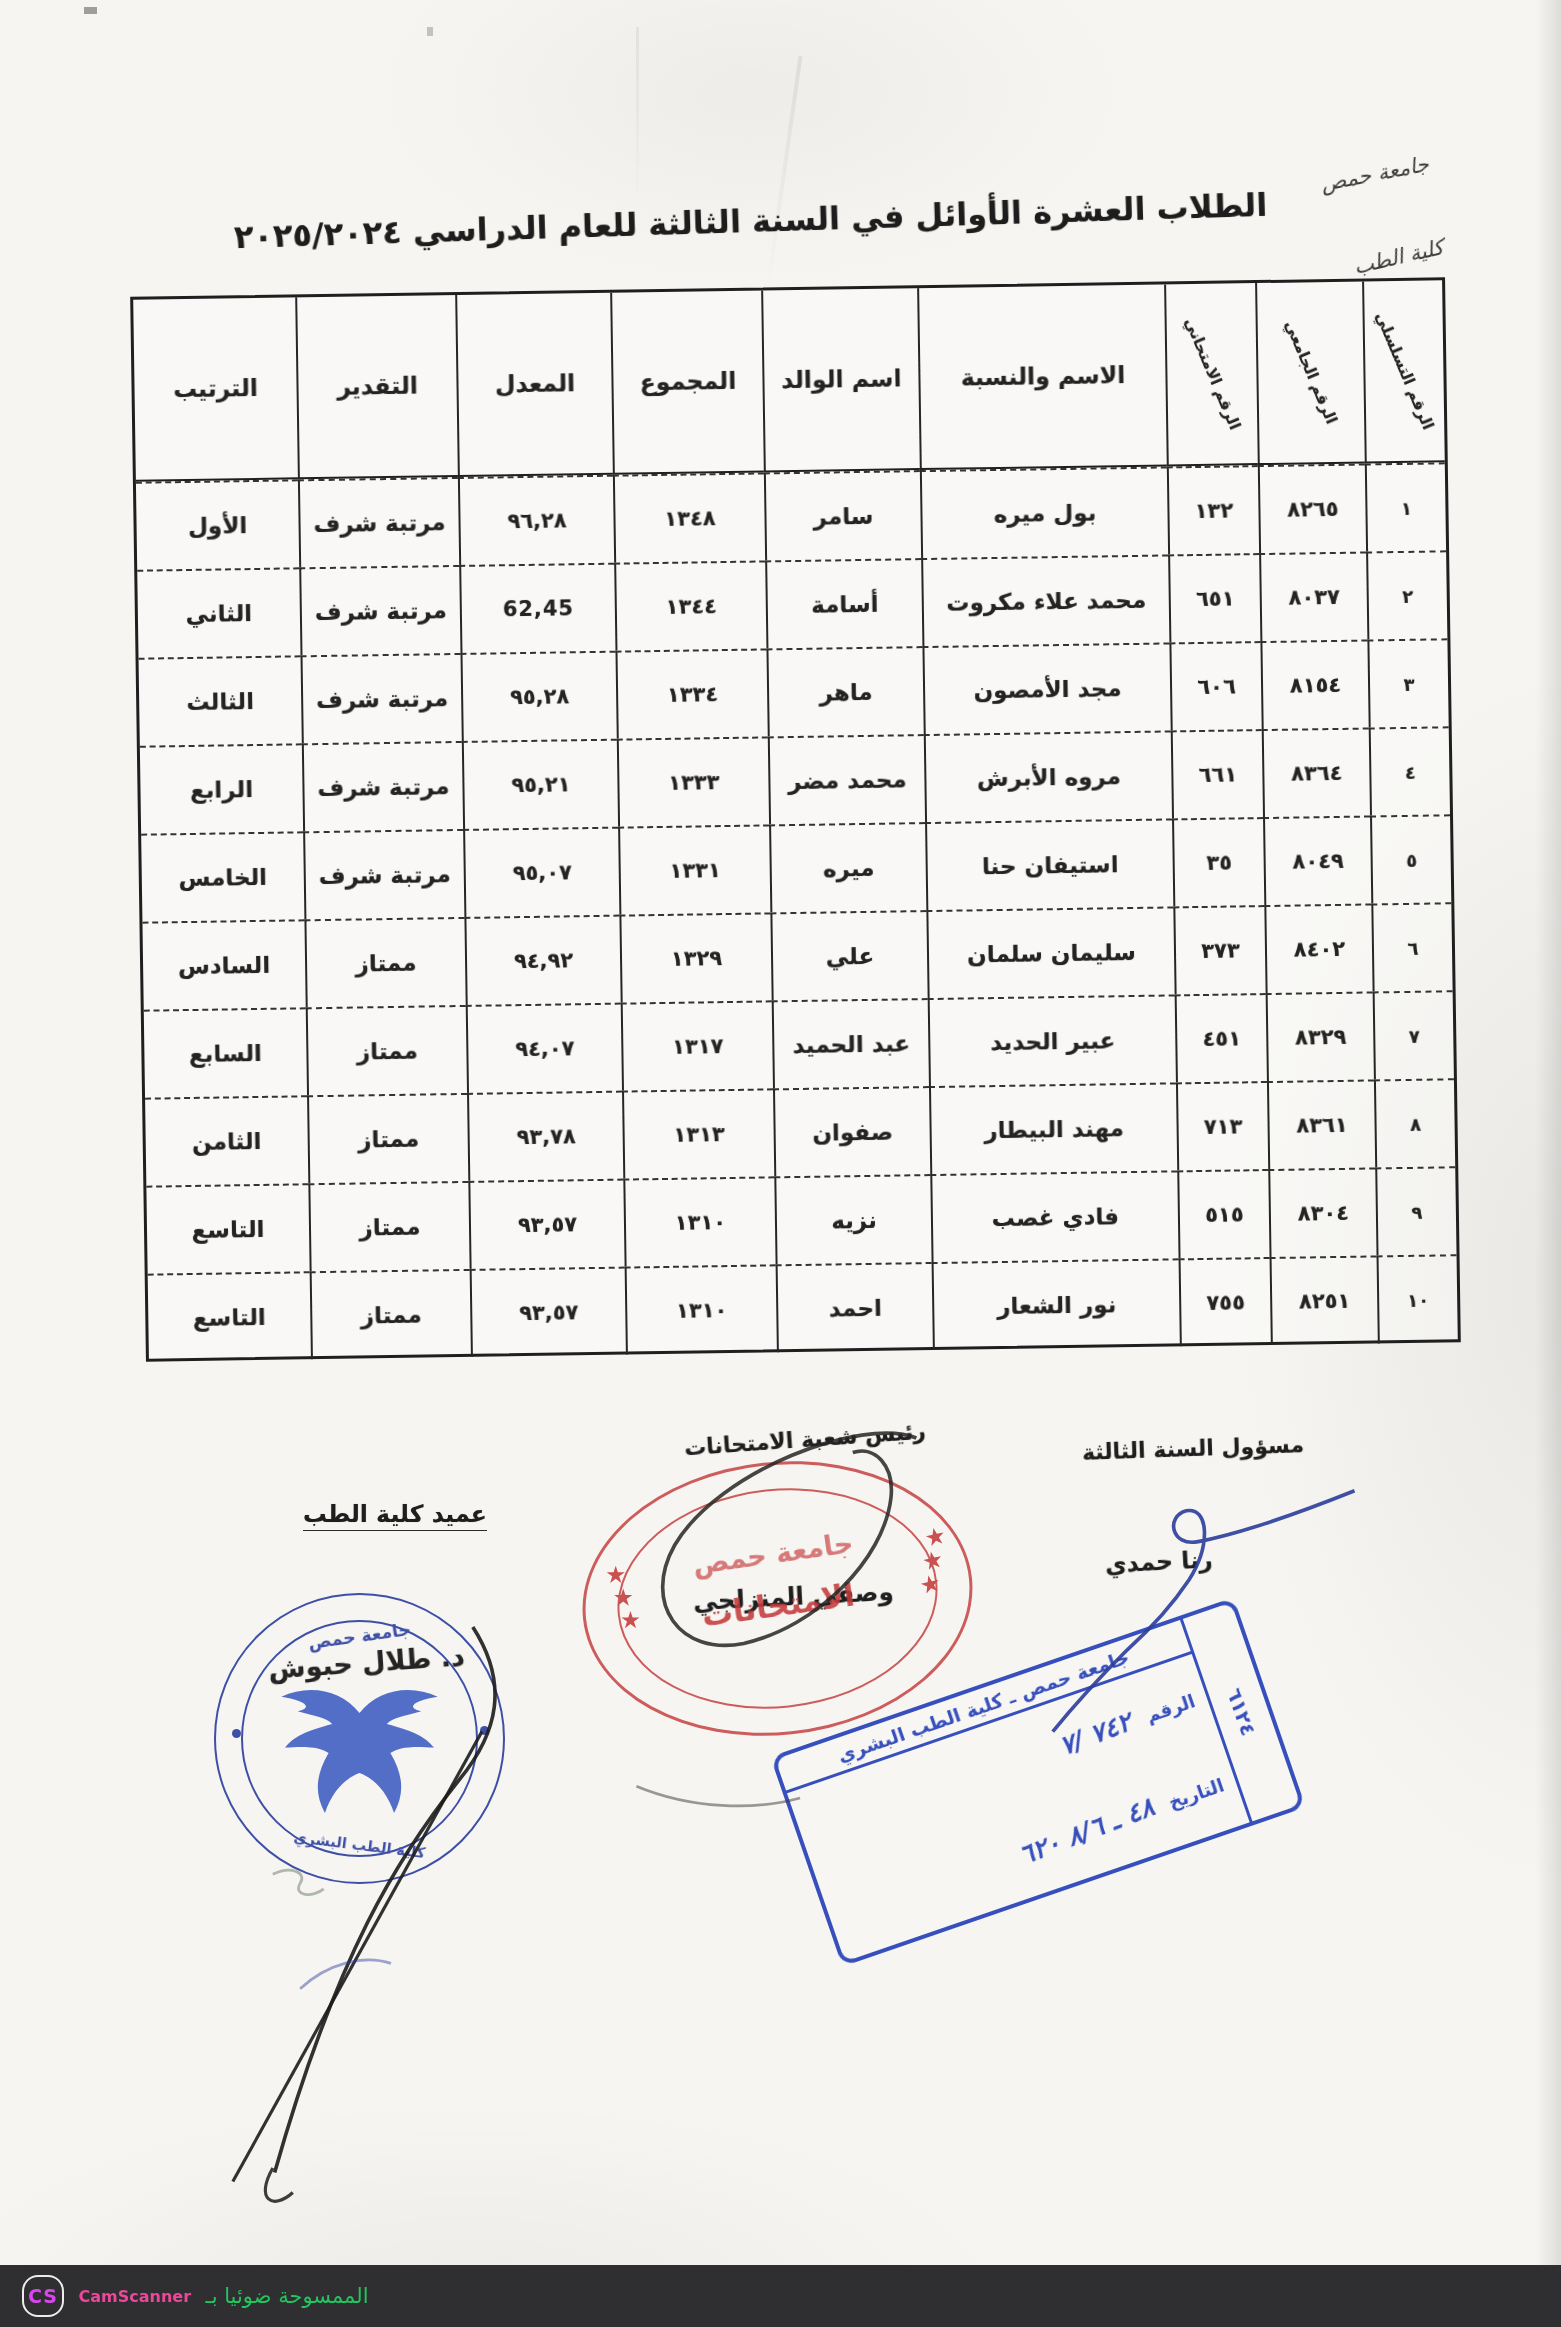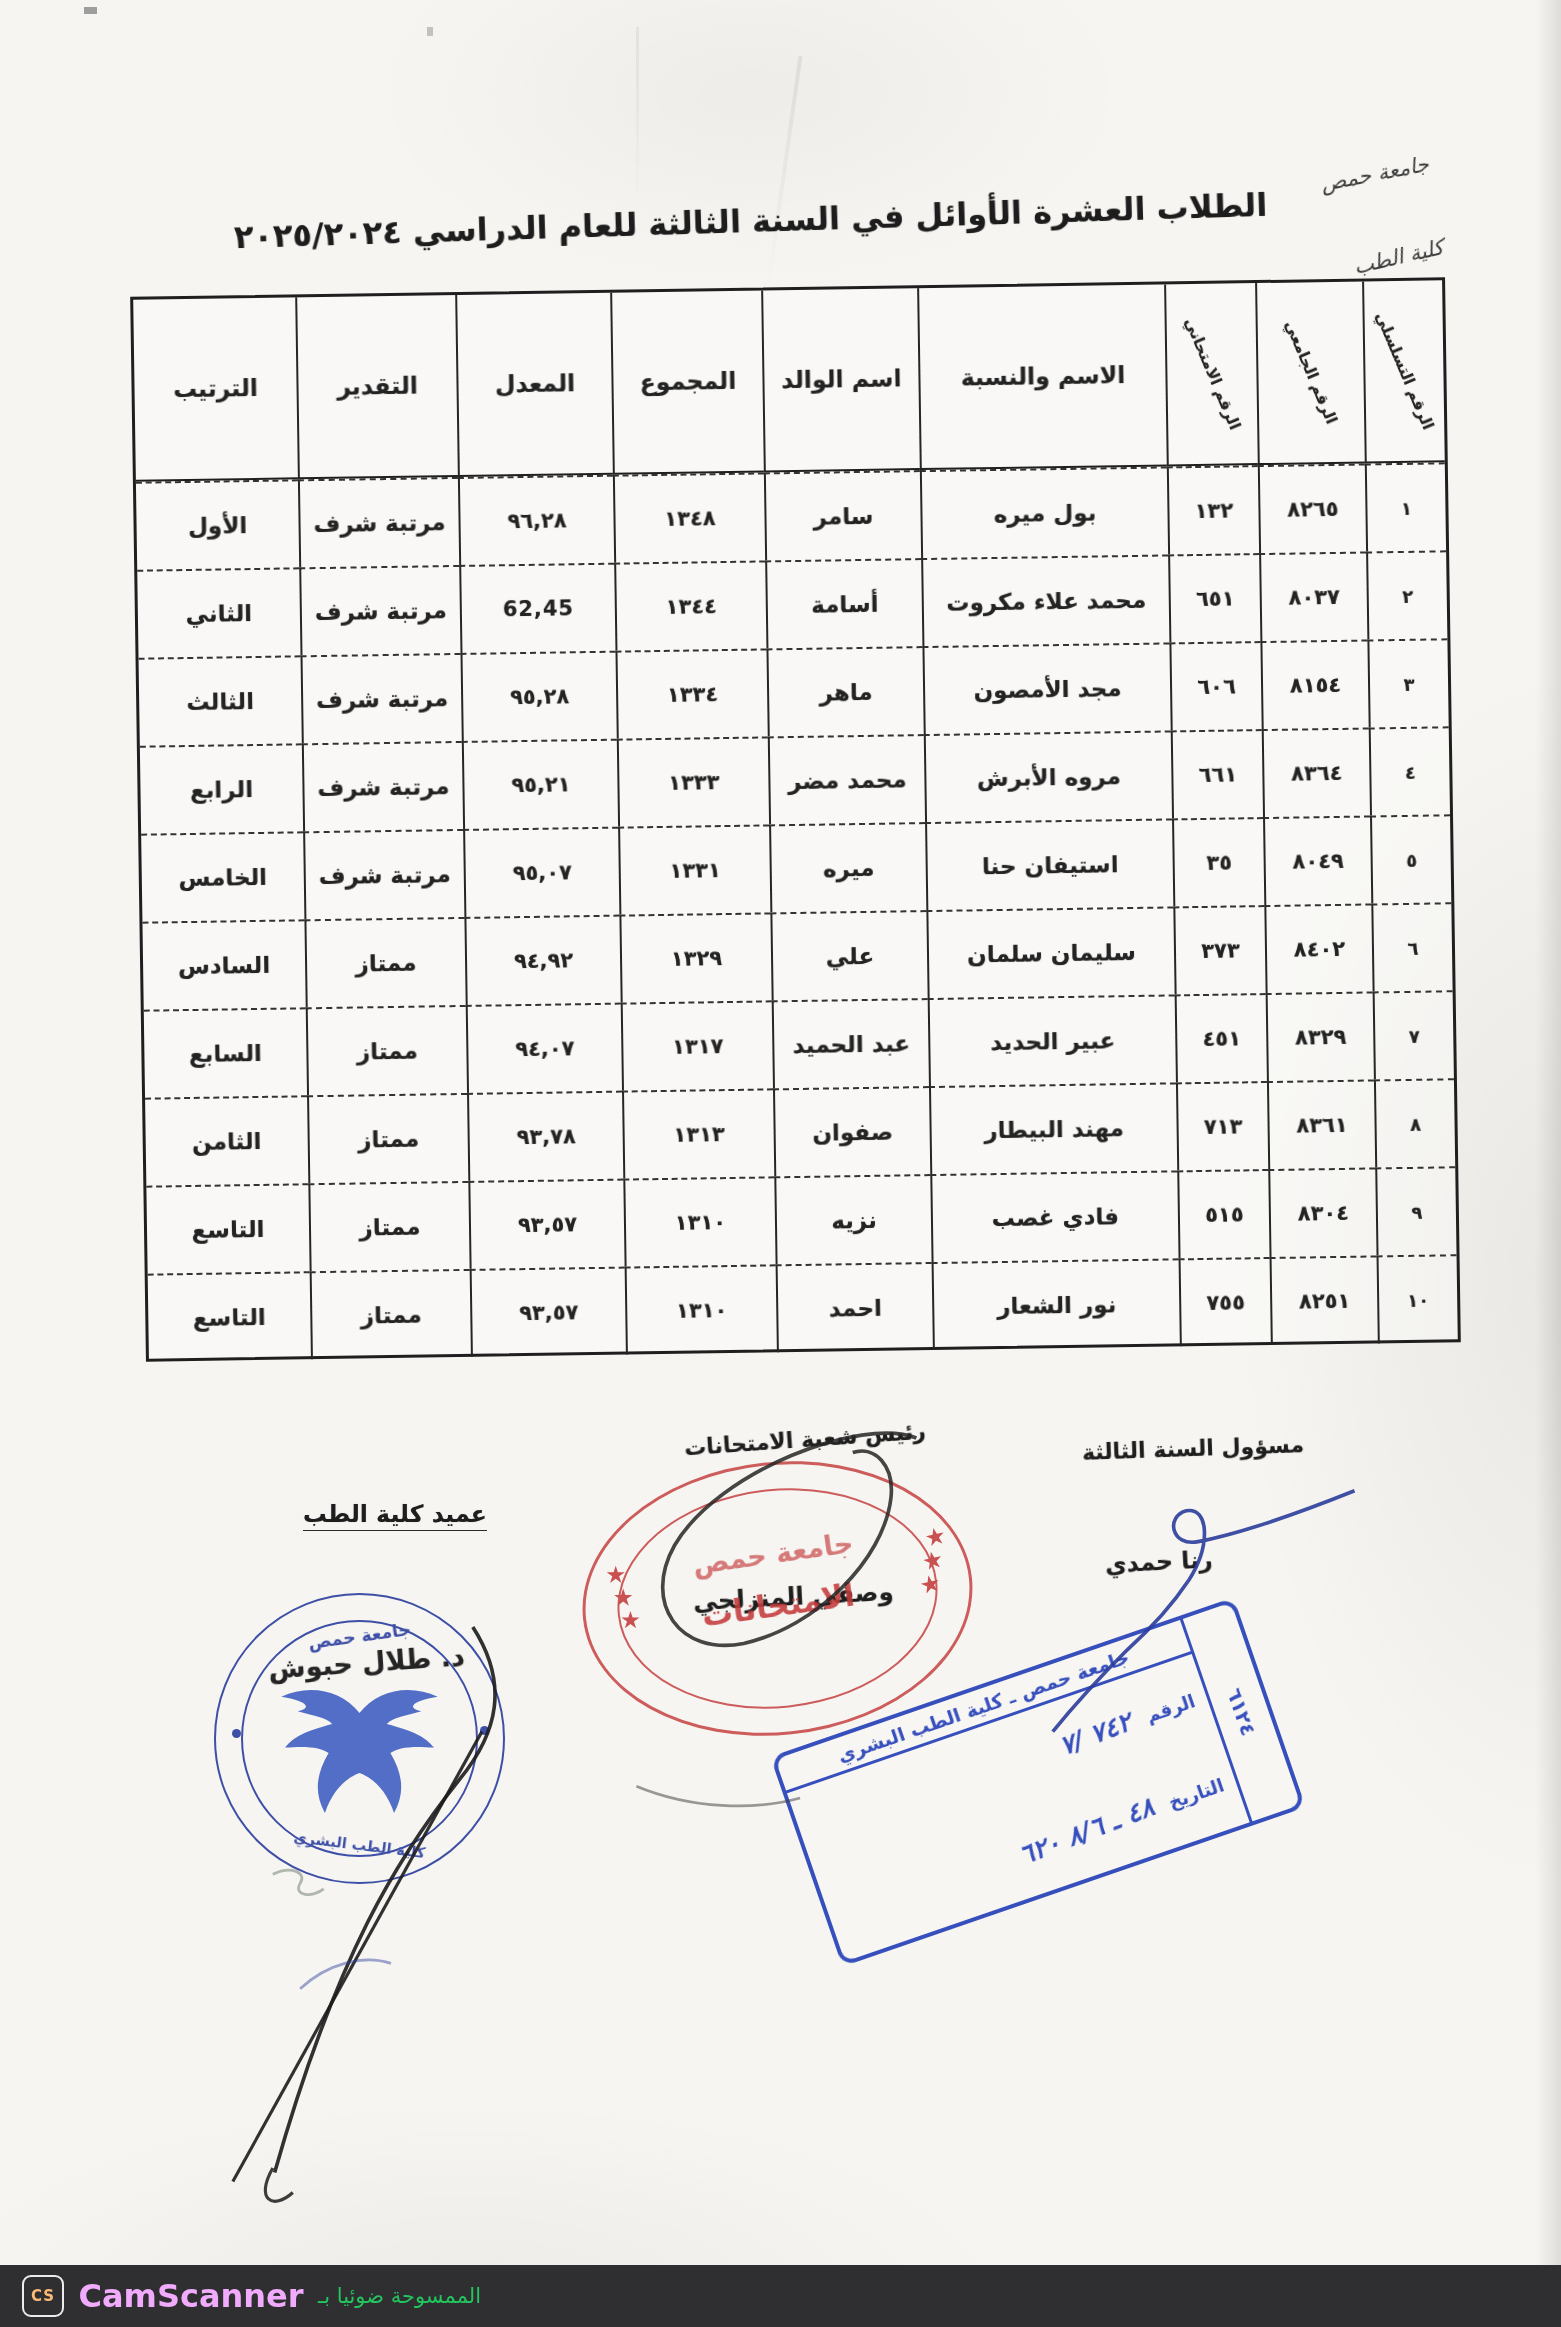--- a/index.html
+++ b/index.html
@@ -96,24 +96,24 @@
   .stamp-rect .fld{ flex:1; display:flex; direction:rtl; align-items:center; padding:1.8px 12.7px; gap:16.4px;}
   .stamp-rect .lab{ font-size:18px; font-weight:bold;}
   .stamp-rect .val{ font-size:26px; font-weight:bold; font-style:italic; transform:rotate(-2deg);}
   .stamp-rect .side{ width:51px; border-left:3.6px solid #2742b8; display:flex; align-items:center;
     justify-content:center;}
   .stamp-rect .side span{ transform:rotate(90deg); font-size:20px; font-weight:bold; letter-spacing:3.6px;}
 
   
   .footer{ position:absolute; left:0; right:0; bottom:0; height:62px; background:#2f2f31;
     display:flex; align-items:center; padding-left:22px; gap:14.5px;}
-  .cs-logo{ width:38px; height:38px; border:2.7px solid #ececec; border-radius:9px;
-    display:flex; align-items:center; justify-content:center; color:#fdba74;
-    font-size:15px; font-weight:bold; letter-spacing:0.9px;}
-  .cs-word{ color:#f0abfc; font-size:32px; font-weight:bold;}
+  .cs-logo{ width:38px; height:38px; border:2.7px solid #ececec; border-radius:16px;
+    display:flex; align-items:center; justify-content:center; color:#d946ef;
+    font-size:19px; font-weight:bold; letter-spacing:0.9px;}
+  .cs-word{ color:#ec4899; font-size:16px; font-weight:bold;}
   .cs-note{ color:#22c55e; font-size:21px; direction:rtl; margin-right:5.5px;}
 
   svg.overlay{ position:absolute; left:0; top:0; pointer-events:none;}
 </style>
 </head>
 <body>
 
 <div id="paper">
 
   <div class="streak" style="left:636px;top:27px;width:2.7px;height:182px;background:linear-gradient(rgba(0,0,0,.12),transparent);"></div>

